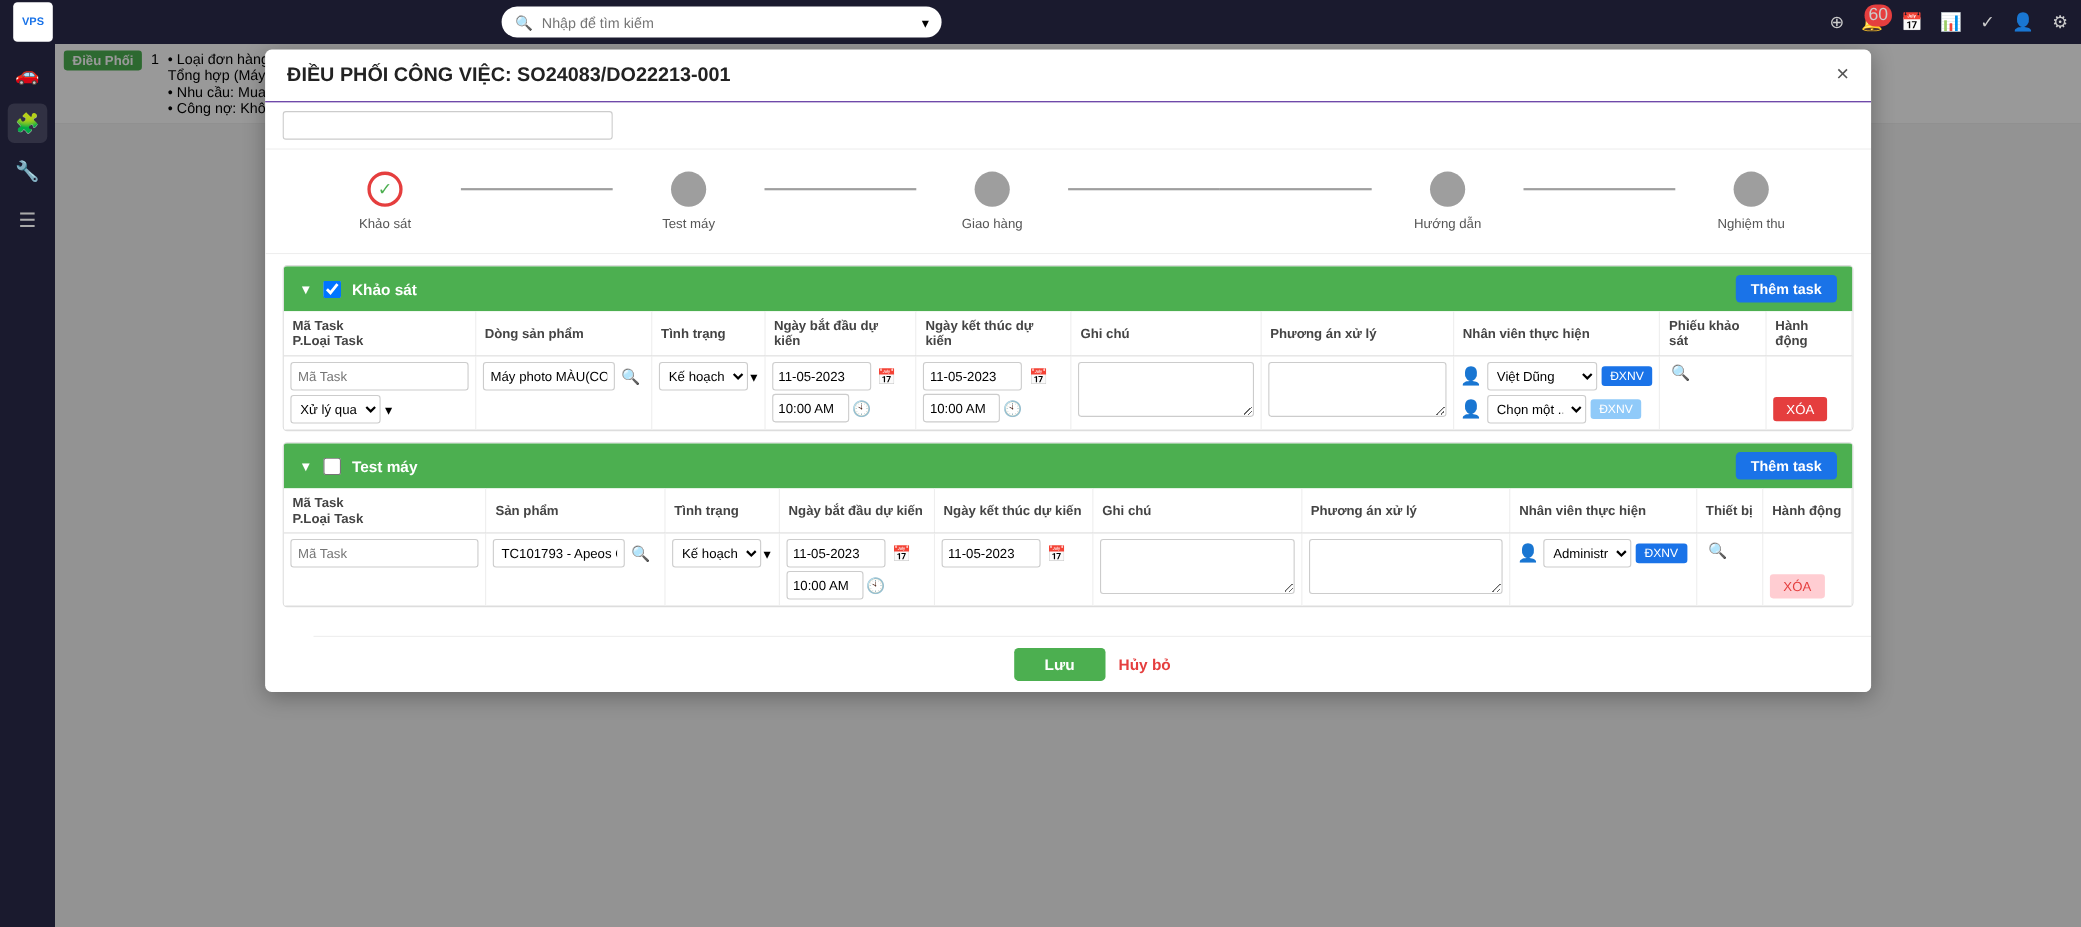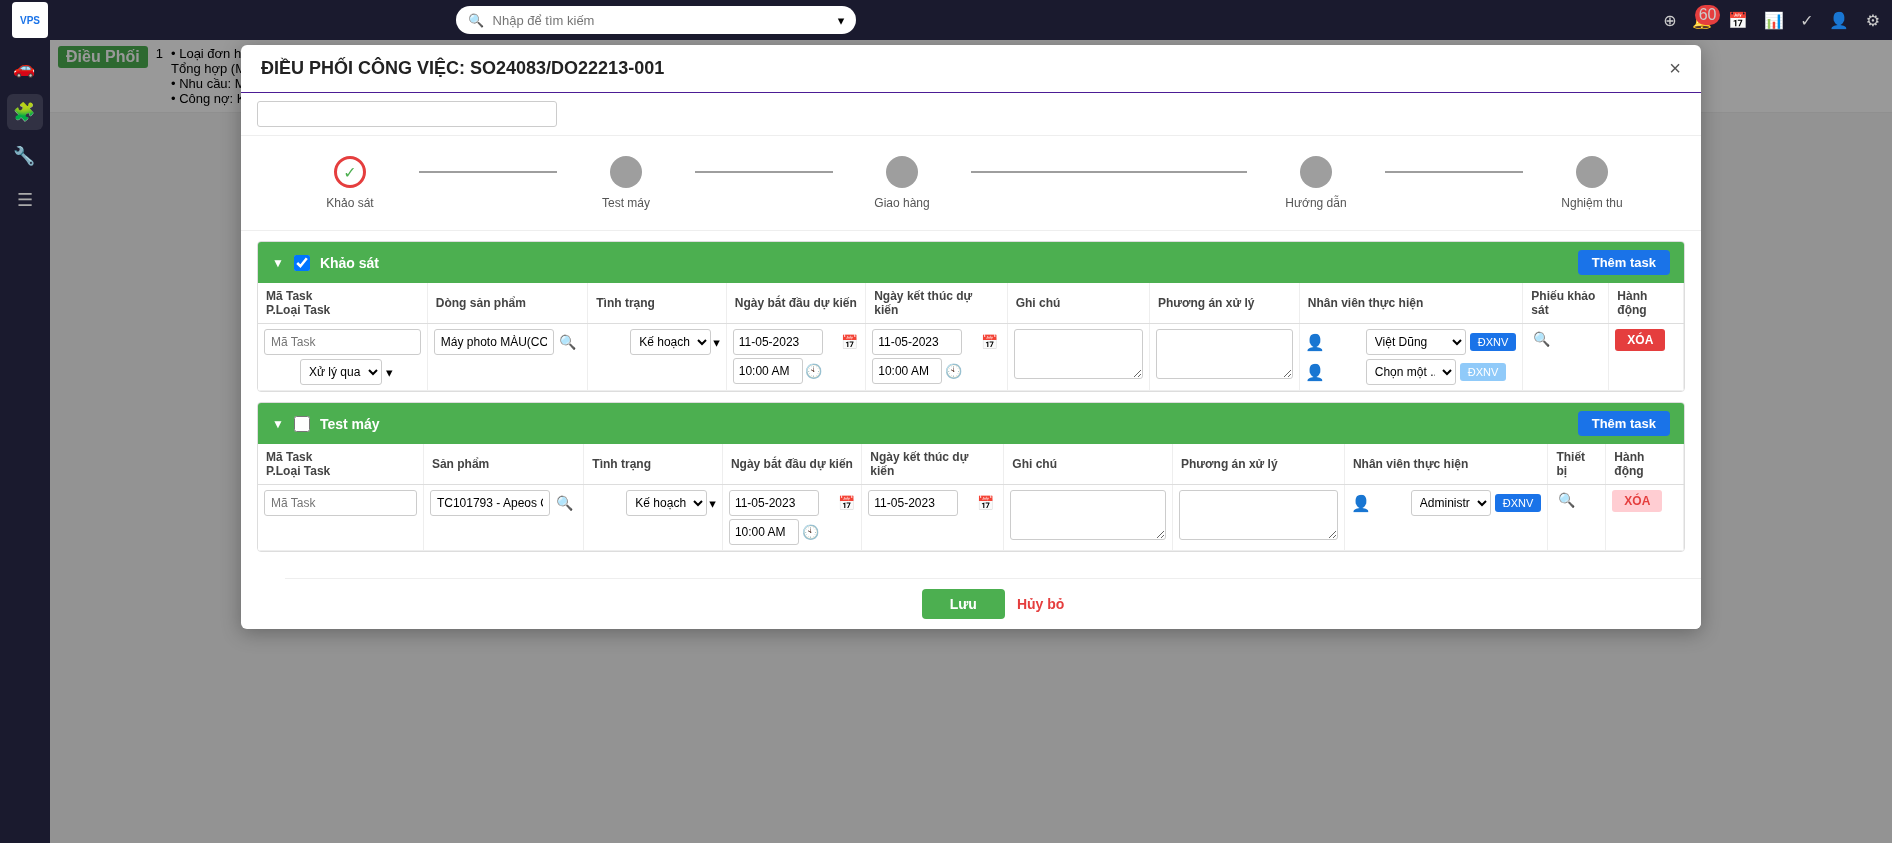--- a/index.html
+++ b/index.html
@@ -250,35 +250,34 @@
       font-size: 12px;
       height: 26px;
     }
     .task-select {
       border: 1px solid #ccc;
       border-radius: 3px;
       padding: 3px 4px;
       font-size: 12px;
       height: 26px;
       background: #fff;
-      margin-left: 36px;
     }
     .task-textarea {
       width: 100%;
       border: 1px solid #ccc;
       border-radius: 3px;
       padding: 3px 6px;
       font-size: 12px;
       resize: vertical;
       min-height: 50px;
     }
     .date-input-wrap {
       display: flex;
       align-items: center;
-      gap: 19px;
+      gap: 6px;
     }
     .date-input-wrap input {
       border: 1px solid #ccc;
       border-radius: 3px;
       padding: 3px 5px;
       font-size: 12px;
       height: 26px;
       width: 90px;
     }
     .date-icon {
@@ -317,21 +316,22 @@
 
     
     .xoa-btn {
       background: #e53e3e;
       color: #fff;
       border: none;
       border-radius: 3px;
       padding: 4px 12px;
       font-size: 12px;
       cursor: pointer;
-      font-weight: bold;
+      font-weight: normal;
+      margin-top: 32px;
     }
     .xoa-btn.light {
       background: #ffcdd2;
       color: #e53e3e;
     }
 
     
     .search-btn {
       background: none;
       border: none;
@@ -385,21 +385,21 @@
       gap: 8px;
       padding: 6px 8px;
       border-bottom: 1px solid #eee;
       background: #fff;
     }
     .status-badge {
       background: #1a73e8;
       color: #fff;
       border-radius: 3px;
       padding: 2px 8px;
-      font-size: 16px;
+      font-size: 12px;
       font-weight: bold;
     }
     .status-badge.green { background: #4caf50; }
 
     .mau-co-wrap {
       display: flex; align-items: center; gap: 2px;
     }
   </style>
 </head>
 <body>

